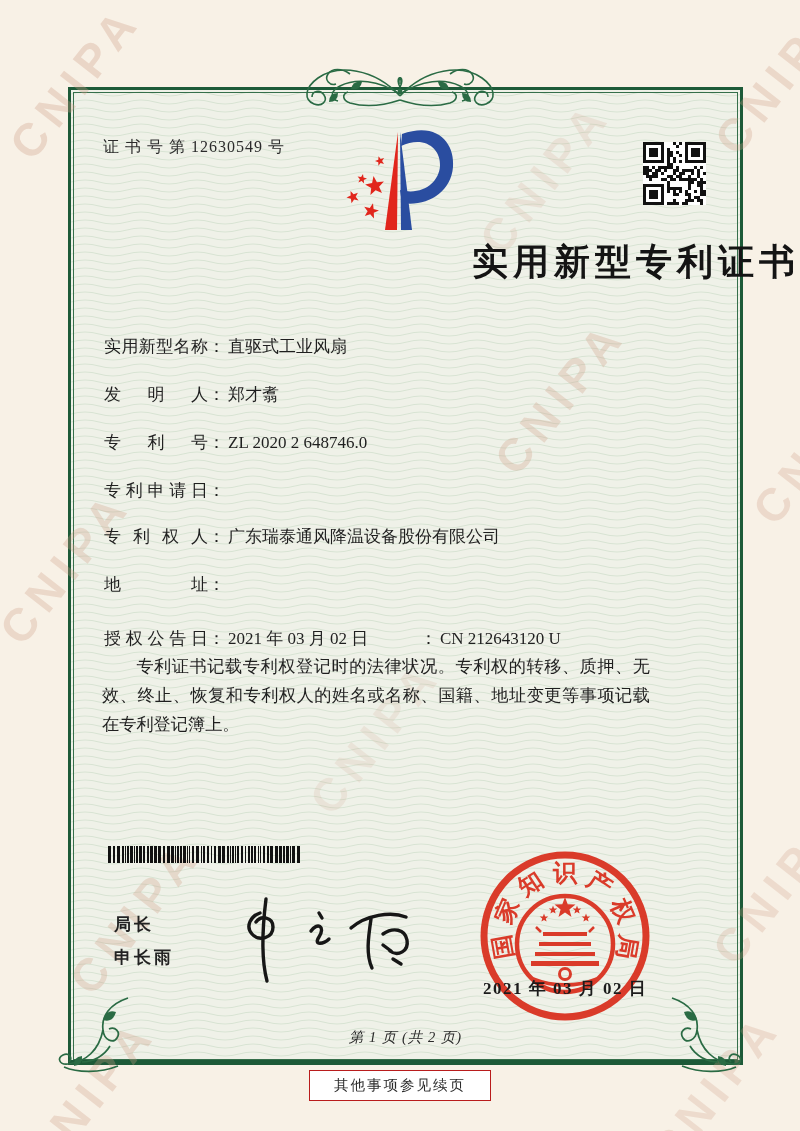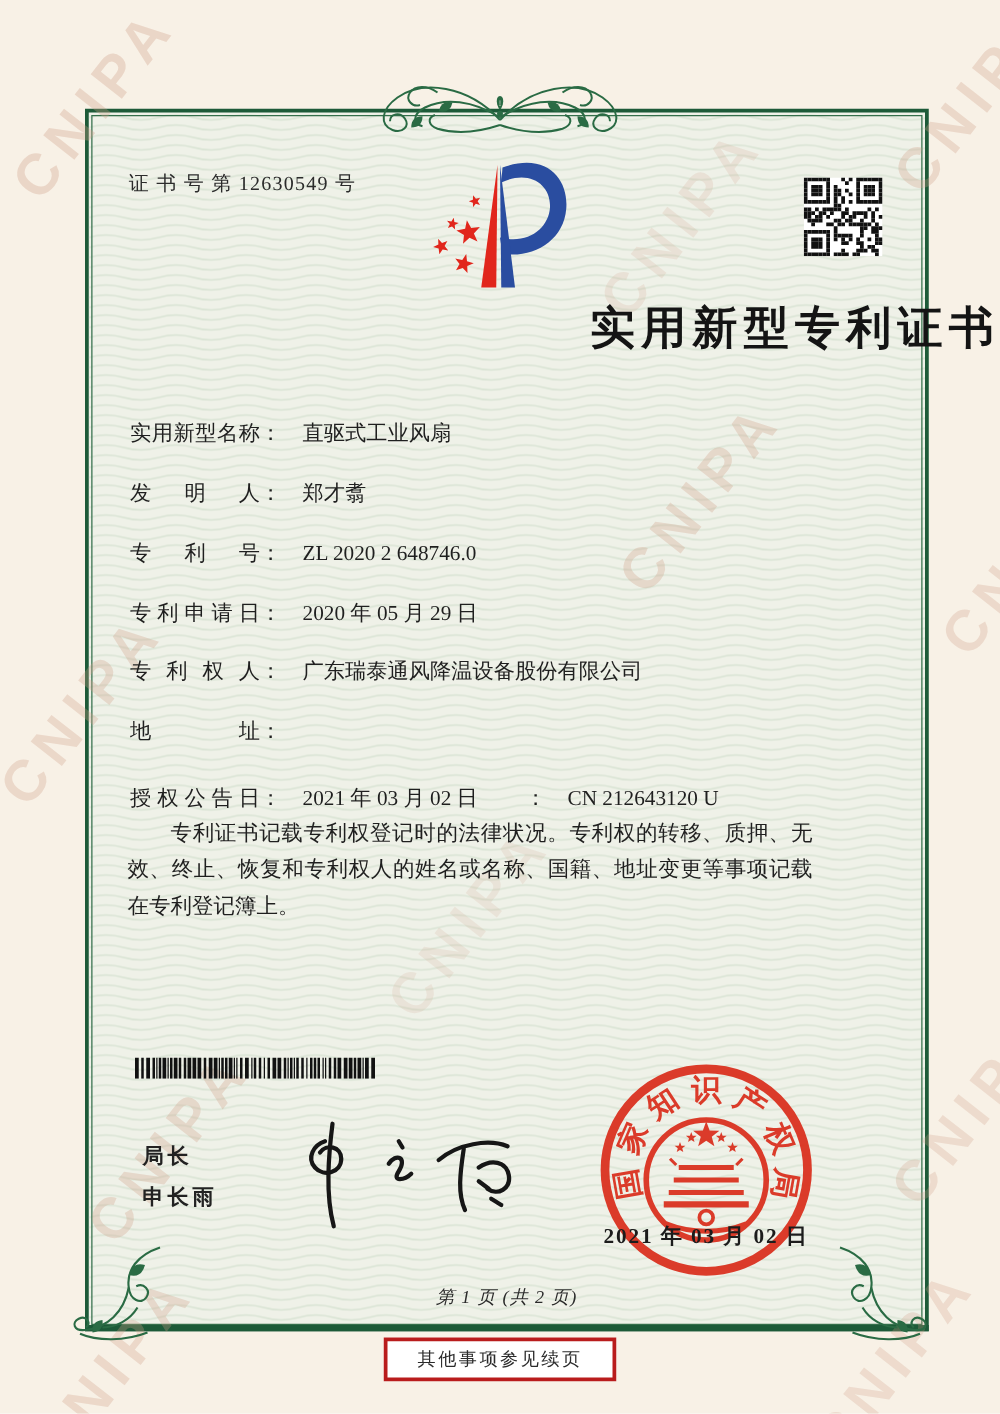--- a/index.html
+++ b/index.html
@@ -29,42 +29,42 @@
   .cert-no{position:absolute;left:103px;top:137px;font-size:16px;letter-spacing:1px;color:#2b2b2b;}
   .logo{position:absolute;left:342px;top:120px;width:118px;height:115px;}
   .qr{position:absolute;left:643px;top:142px;width:63px;height:63px;}
   .title{position:absolute;left:0;top:238px;width:800px;margin:0;text-align:right;
          font-size:36px;font-weight:bold;letter-spacing:5px;color:#141414;}
 
   .field-row{position:absolute;left:104px;width:546px;display:flex;align-items:flex-start;
              font-size:17px;line-height:26px;color:var(--ink);}
   .lbl{display:inline-block;width:104px;text-align:justify;text-align-last:justify;flex:0 0 104px;}
   .colon{flex:0 0 auto;}
-  .val{margin-left:17px;}
+  .val{margin-left:3px;}
   .val .l2{display:block;}
   .pair2{position:absolute;left:316px;top:0;display:flex;}
   .pair2 .lbl{width:104px;flex:0 0 104px;}
 
   .paras{position:absolute;left:102px;top:652px;width:548px;font-size:17.2px;
          line-height:29px;text-align:justify;}
   .paras p{margin:0;text-indent:2em;}
 
   .barcode{position:absolute;left:108px;top:846px;width:196px;height:17px;}
 
   .officer-title{position:absolute;left:114px;top:913px;font-family:"Liberation Sans","DejaVu Sans",sans-serif;
                  font-weight:bold;font-size:17px;letter-spacing:3px;color:#222;}
   .officer-name{position:absolute;left:114px;top:946px;font-family:"Liberation Sans","DejaVu Sans",sans-serif;
                 font-weight:bold;font-size:17px;letter-spacing:3px;color:#222;}
   .signature{position:absolute;left:232px;top:893px;width:200px;height:95px;}
   .seal{position:absolute;left:455px;top:828px;width:220px;height:220px;}
 
   .page-footer{position:absolute;left:68px;top:1028px;width:675px;text-align:center;
                font-size:14.5px;color:#2b2b2b;letter-spacing:1px;font-style:italic;}
   .note-box{position:absolute;left:0;top:1070px;width:800px;text-align:center;}
-  .note-box span{display:inline-block;background:#ffffff;border:3px solid #b91c1c;
+  .note-box span{display:inline-block;background:#ffffff;border:1px solid #b91c1c;
                  padding:5px 24px;font-size:14.5px;letter-spacing:2px;color:#2b2b2b;}
 
   .orn{position:absolute;z-index:5;}
   .orn-top{left:290px;top:60px;width:220px;height:54px;}
   .orn-bl{left:56px;top:994px;width:76px;height:80px;}
   .orn-br{left:668px;top:994px;width:76px;height:80px;transform:scaleX(-1);}
 </style>
 </head>
 <body>
 
@@ -349,21 +349,20 @@
       <span class="val">郑才翥</span>
     </div>
     <div class="field-row" style="top:430px">
       <span class="lbl">专利号</span>
         <span class="colon">：</span>
       <span class="val">ZL 2020 2 648746.0</span>
     </div>
     <div class="field-row" style="top:478px">
       <span class="lbl">专利申请日</span>
         <span class="colon">：</span>
-      <span class="val">2020 年 05 月 29 日</span>
     </div>
     <div class="field-row" style="top:524px">
       <span class="lbl">专利权人</span>
         <span class="colon">：</span>
       <span class="val">广东瑞泰通风降温设备股份有限公司</span>
     </div>
     <div class="field-row" style="top:572px">
       <span class="lbl">地址</span>
         <span class="colon">：</span>
     </div>

